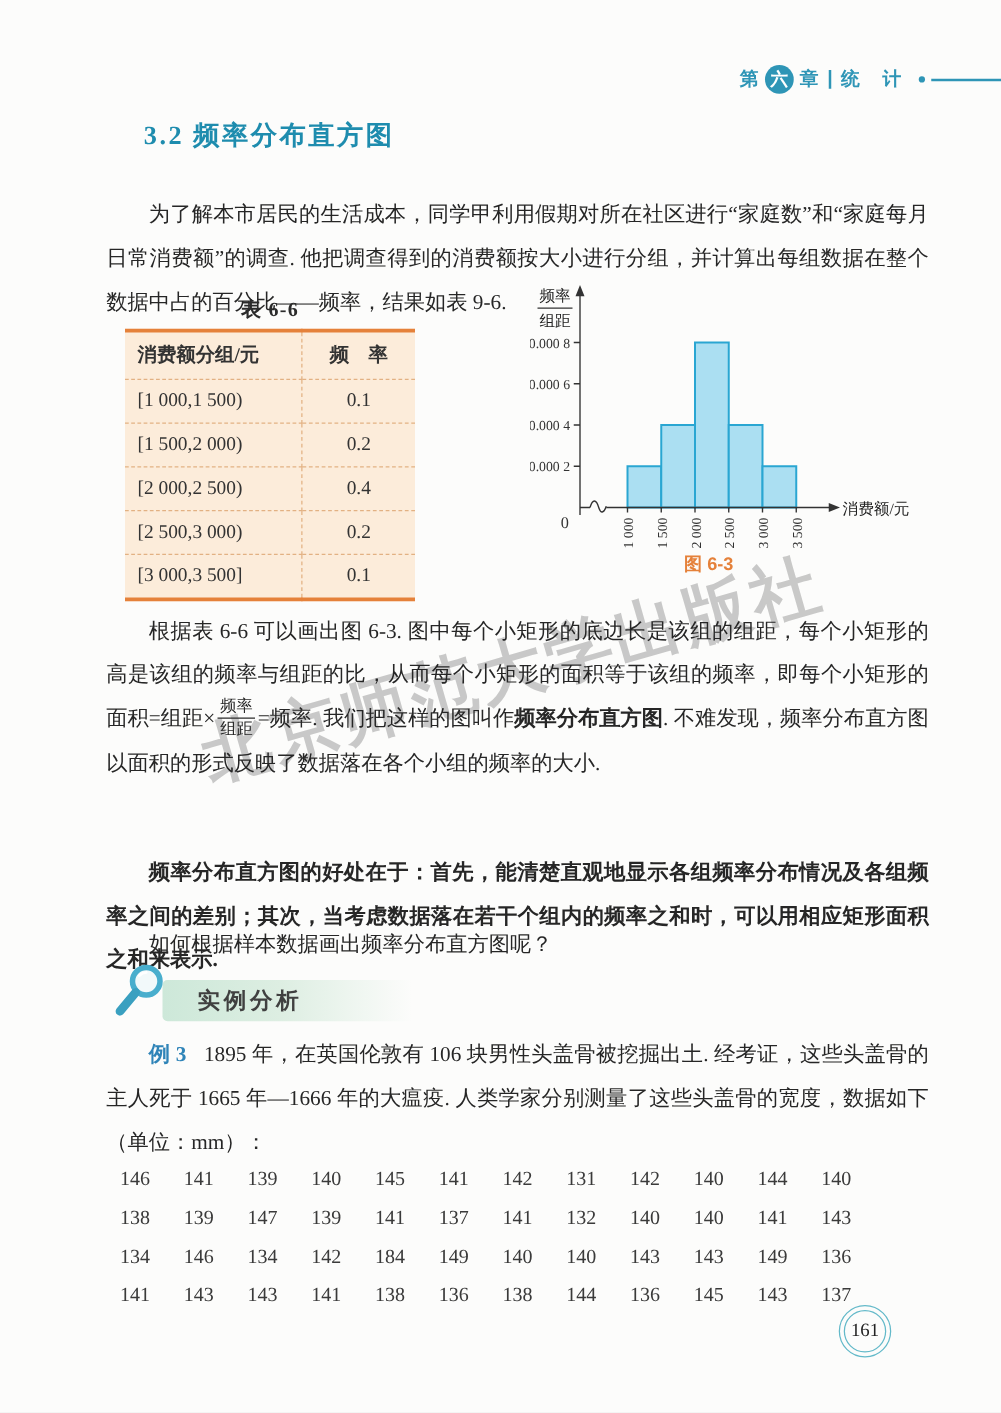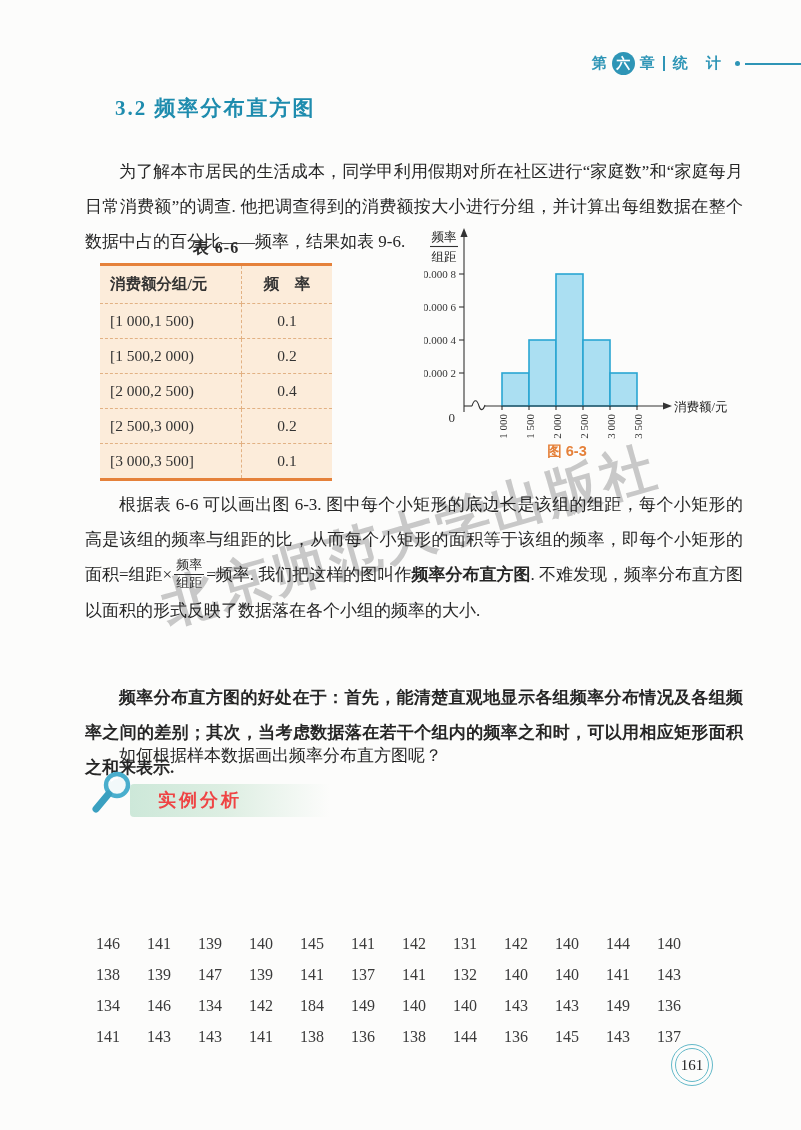--- a/index.html
+++ b/index.html
@@ -59,21 +59,21 @@
   .tick { font-size:11px; fill:#333; font-family:"Liberation Serif","DejaVu Serif",serif; }
   .tick0 { font-size:13px; fill:#333; font-family:"Liberation Serif","DejaVu Serif",serif; }
   .axlabel { font-size:12.5px; fill:#222; font-family:"Liberation Serif","DejaVu Serif",serif; }
   .figcap { font-size:14.5px; font-weight:700; fill:#e5813a; font-family:"Liberation Sans","DejaVu Sans",sans-serif; }
 
   
   .banner { position:absolute; left:86px; top:768px; width:260px; height:52px; }
   .banner-bg { position:absolute; left:44px; top:16px; width:210px; height:33px; border-radius:4px;
     background:linear-gradient(to right, #cde8d9 0%, #ddeee2 45%, rgba(240,248,242,0) 95%); }
   .magnifier { position:absolute; left:0; top:0; }
-  .banner-label { position:absolute; left:72px; top:20px; font-size:18px; font-weight:700; color:#ef4444;
+  .banner-label { position:absolute; left:72px; top:20px; font-size:18px; font-weight:700; color:#404040;
     letter-spacing:3px; font-family:"Liberation Sans","DejaVu Sans",sans-serif; }
 
   
   .example { top:826px; }
   .ex-label { color:#2f84b8; font-weight:700; margin-right:14px; }
 
   
   .datagrid { position:absolute; left:96px; top:928px; width:612px;
     display:grid; grid-template-columns:repeat(12,1fr); row-gap:0; }
   .datagrid span { font-size:16px; line-height:31px; color:#3a3a3a; }
@@ -192,20 +192,21 @@
     <div class="banner">
       <div class="banner-bg"></div>
       <svg class="magnifier" width="56" height="56" viewBox="0 0 56 56">
         <circle cx="31" cy="17" r="11" fill="#eaf5f9" fill-opacity="0.55" stroke="#49aecd" stroke-width="4.4"></circle>
         <line x1="22.5" y1="26" x2="10" y2="41" stroke="#3aa0c0" stroke-width="7" stroke-linecap="round"></line>
         <path d="M25.5 12.5 a7.5 7.5 0 0 1 5.5 -2.5" stroke="#ffffff" stroke-width="2.2" fill="none" stroke-linecap="round"></path>
       </svg>
       <span class="banner-label">实例分析</span>
     </div>
 
+    <p class="para example"><span class="ex-label">例 3</span><span>1895 年，在英国伦敦有 106 块男性头盖骨被挖掘出土. 经考证，这些头盖骨的主人死于 1665 年—1666 年的大瘟疫. 人类学家分别测量了这些头盖骨的宽度，数据如下（单位：mm）：</span></p>
 
     <div class="datagrid">
         <span>146</span>
         <span>141</span>
         <span>139</span>
         <span>140</span>
         <span>145</span>
         <span>141</span>
         <span>142</span>
         <span>131</span>

